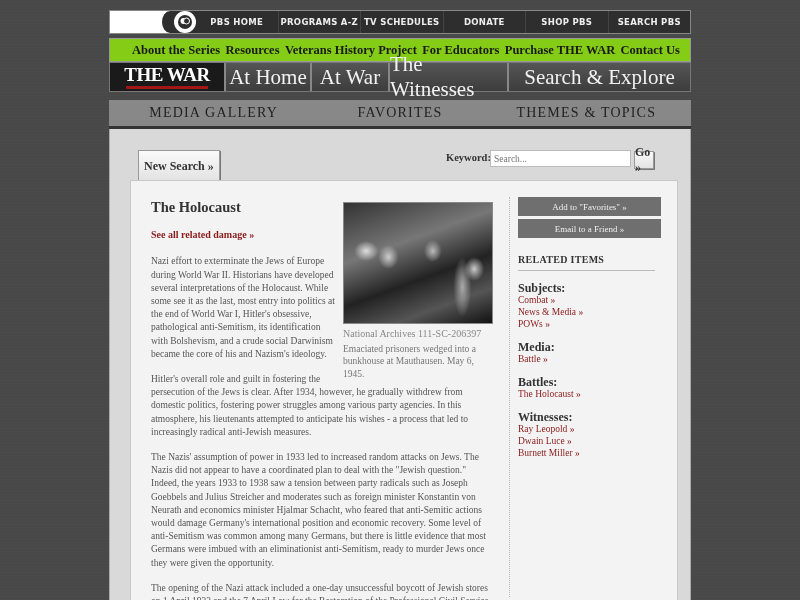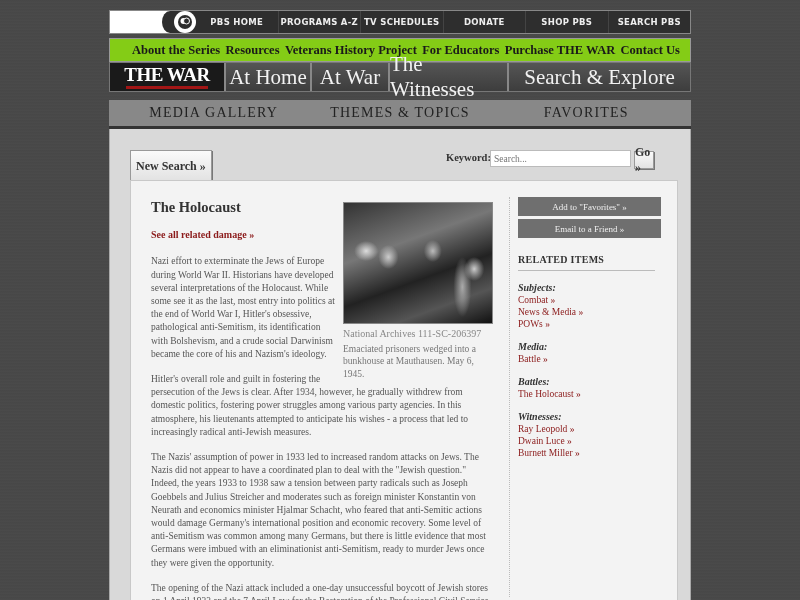--- a/index.html
+++ b/index.html
@@ -76,21 +76,21 @@
     align-items: center; justify-content: center; color: #222; text-decoration: none;
     font-size: 14px; letter-spacing: 1.2px;
   }
 
   
   .content-outer {
     position: absolute; left: 109px; top: 129px; width: 582px; height: 471px;
     background: #d9d9d9; border-left: 1px solid #aaa; border-right: 1px solid #aaa;
   }
   .btn-newsearch {
-    position: absolute; left: 20px; top: 21px; height: 32px; padding: 0 5px;
+    position: absolute; left: 28px; top: 21px; height: 32px; padding: 0 5px;
     background: linear-gradient(#fafafa, #e2e2e2); border: 1px solid #999; box-shadow: 1px 1px 0 #777;
     font-size: 12px; font-weight: bold; color: #333; display: flex; align-items: center; cursor: pointer;
   }
   .keyword-label {
     position: absolute; left: 336px; top: 23px; font-size: 10.5px; font-weight: bold; color: #333;
   }
   .keyword-input {
     position: absolute; left: 380px; top: 21px; width: 141px; height: 17px;
     border: 1px solid #bbb; background: #fff; font-size: 9.5px; padding: 0 3px; color: #999;
     font-family: "Liberation Serif", serif;
@@ -134,21 +134,21 @@
   }
   .side-btn {
     display: flex; align-items: center; justify-content: center; width: 143px; height: 19px;
     background: #6f6f6f; color: #eee; font-size: 9px; margin-bottom: 3px; text-decoration: none;
   }
   .related-title {
     font-size: 10px; font-weight: bold; color: #333; letter-spacing: 0.3px;
     margin-top: 16px; padding-bottom: 5px; border-bottom: 1px solid #bbb; width: 137px;
   }
   .group { margin-top: 11px; }
-  .group .gh { font-size: 10px; font-weight: bold; color: #333; line-height: 12px; font-style: italic; }
+  .group .gh { font-size: 12px; font-weight: bold; color: #333; line-height: 12px; }
   .group a { display: block; color: #8b1a1a; font-size: 9.5px; line-height: 12px; text-decoration: none; }
 </style>
 </head>
 <body>
 
 <div class="pbs-bar">
   <div class="pbs-white"></div>
   <div class="pbs-logo">
     <svg width="16" height="16" viewBox="0 0 16 16">
       <circle cx="8" cy="8" r="7" fill="#2e2e2e"></circle>
@@ -181,22 +181,22 @@
     <div class="underline"></div>
   </div>
   <a class="tab t1">At Home</a>
   <a class="tab t2">At War</a>
   <a class="tab t3">The Witnesses</a>
   <a class="tab t4">Search &amp; Explore</a>
 </div>
 
 <div class="sub-nav">
   <a>MEDIA GALLERY</a>
+  <a>FAVORITES</a>
   <a>THEMES &amp; TOPICS</a>
-  <a>FAVORITES</a>
 </div>
 
 <div class="content-outer">
   <div class="btn-newsearch">New Search »</div>
   <span class="keyword-label">Keyword:</span>
   <input class="keyword-input" type="text" placeholder="Search..." style="">
   <div class="btn-go">Go »</div>
 
   <div class="panel">
     <div class="article">

